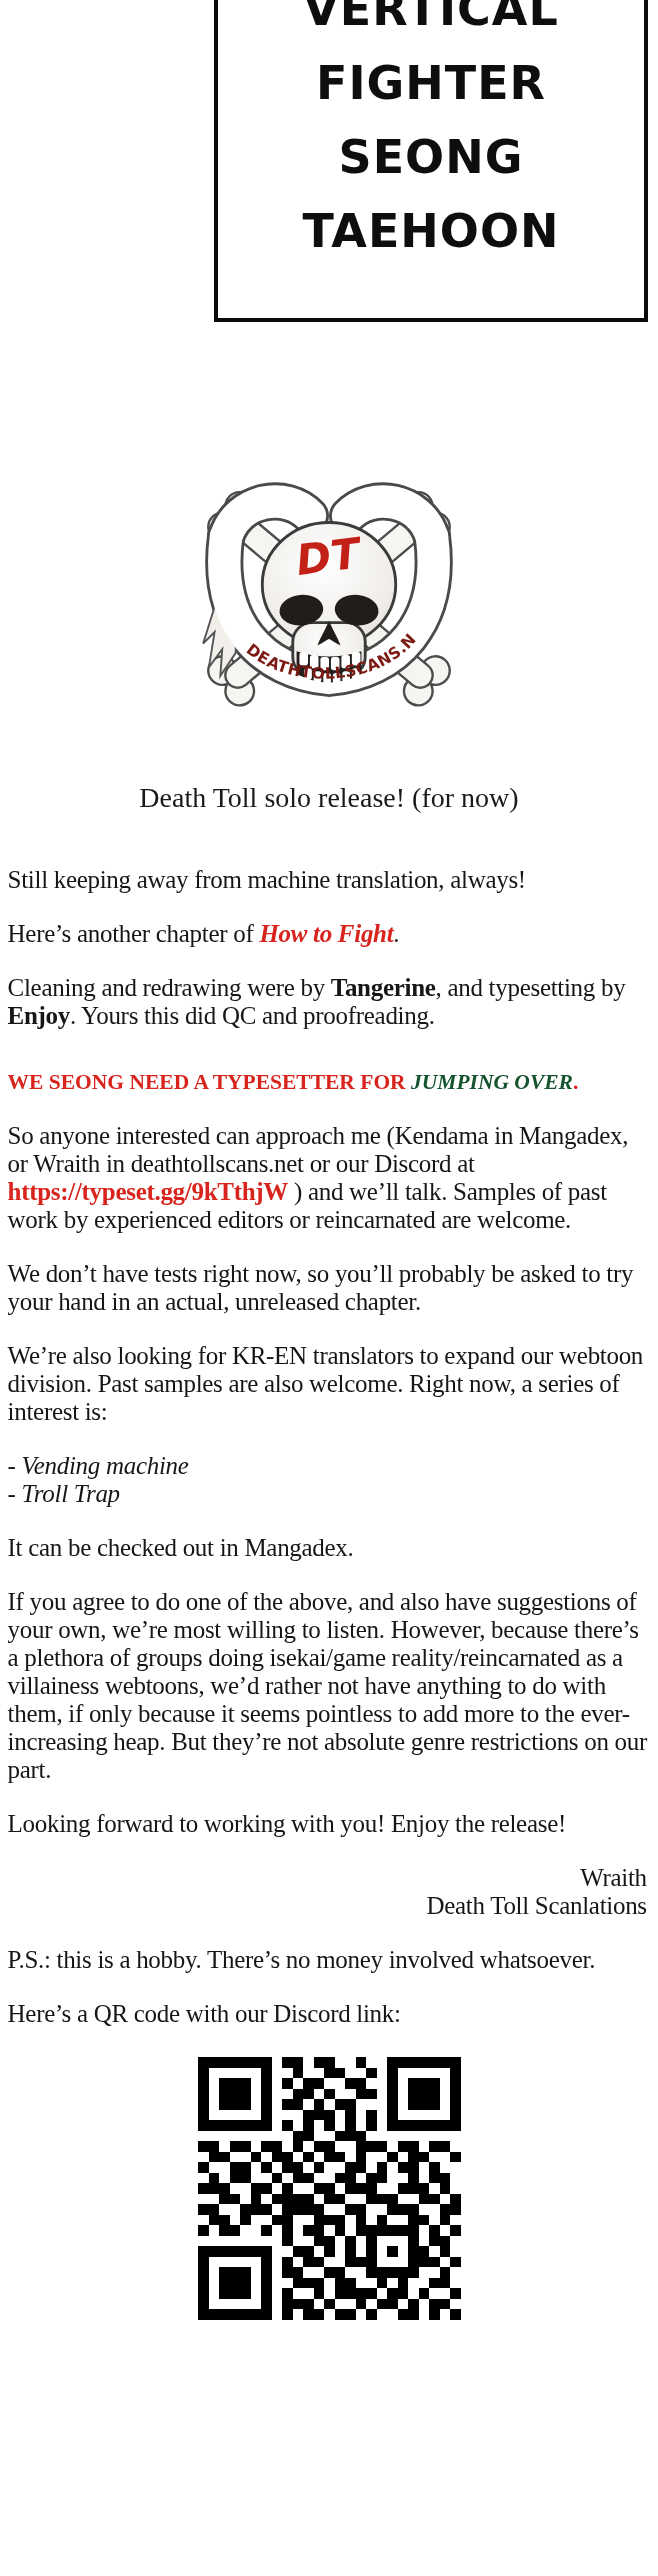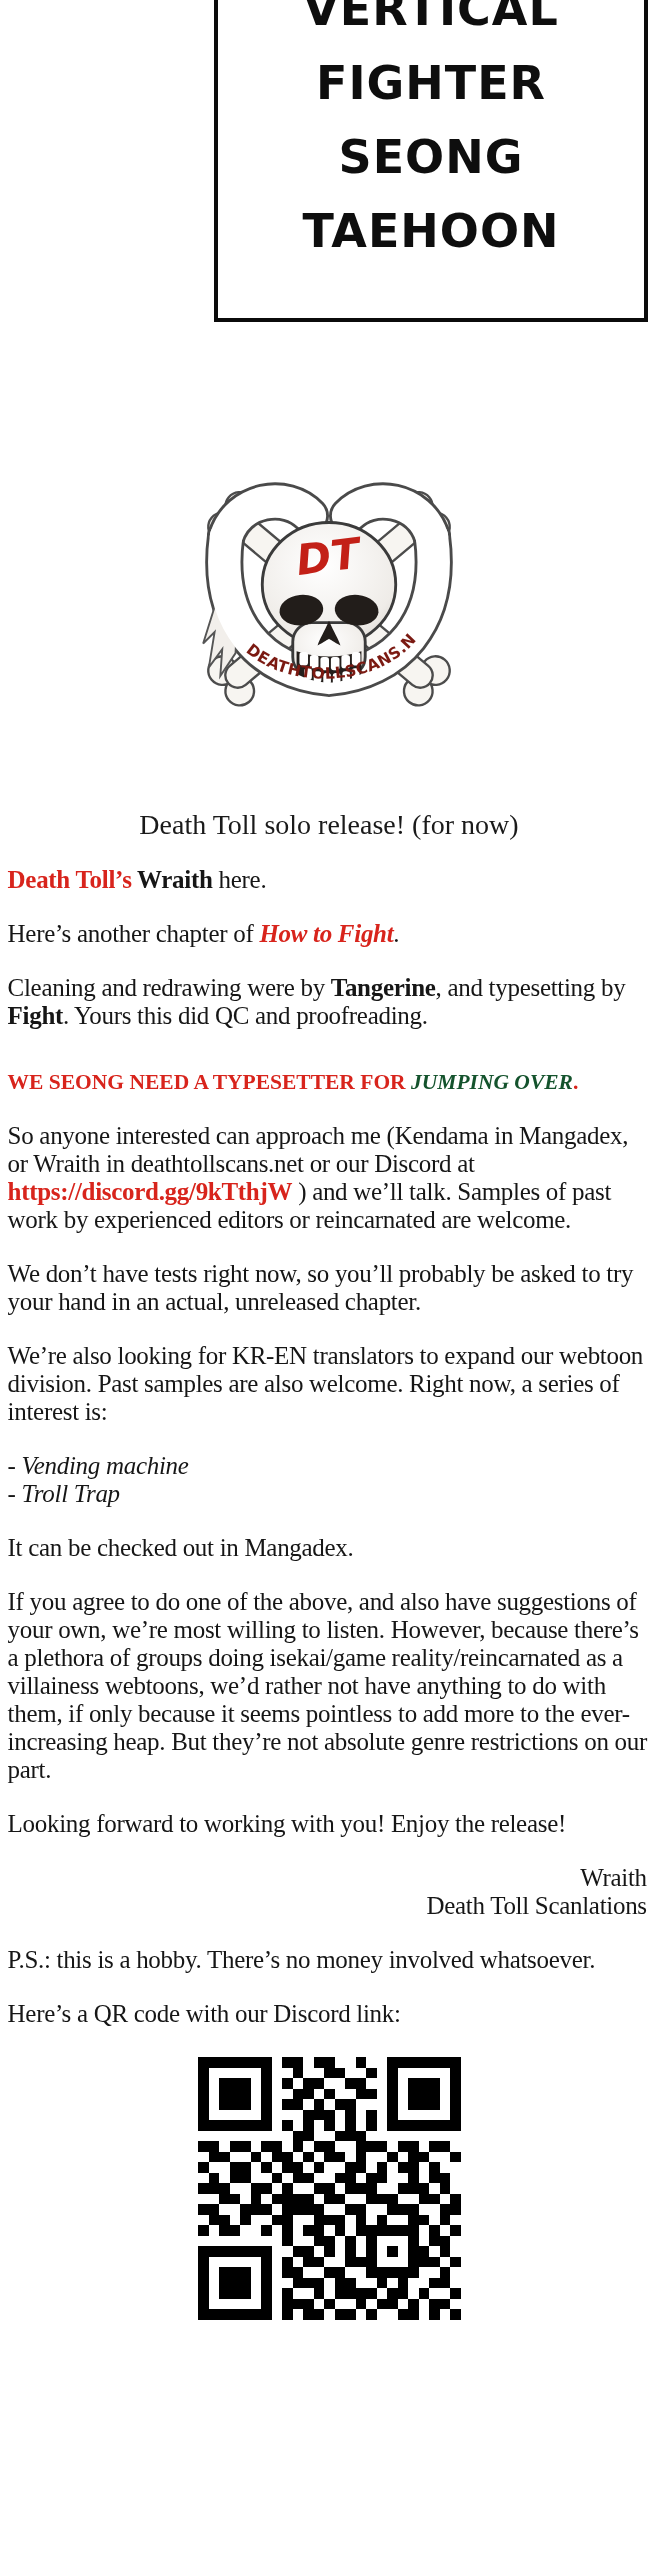--- a/index.html
+++ b/index.html
@@ -32,21 +32,21 @@
     letter-spacing: 1px;
     color: #0e0e0e;
     white-space: nowrap;
   }
 
   
   .logo-wrap { position: absolute; left: 186px; top: 470px; width: 286px; height: 267px; }
 
   
   .heading {
-    position: absolute; top: 809px; left: 0; width: 658px;
+    position: absolute; top: 782px; left: 0; width: 658px;
     text-align: center;
     font-size: 28px; line-height: 32px;
     color: #1a1a1a;
   }
 
   
   .body-text {
     position: absolute; top: 866px; left: 7.6px; width: 643px;
     font-size: 25px; line-height: 28px;
     letter-spacing: -0.3px;
@@ -155,31 +155,31 @@
       <text font-size="16.5" font-weight="bold" fill="#7b1a12" letter-spacing="0.5" font-family="DejaVu Sans, sans-serif">
         <textPath href="#bannerPath" startOffset="6">DEATHTOLLSCANS.NET</textPath>
       </text>
     </svg>
   </div>
 
   <div class="heading">Death Toll solo release! (for now)</div>
 
   <div class="body-text">
 
-
-    <p><span class="red">Death Toll’s</span><b> Wraith</b><span> here.</span></p>
+    <p><span>Still keeping away from machine translation, always!</span></p>
+
 
     <p><span>Here’s another chapter of </span><span class="red ital">How to Fight</span><span>.</span></p>
 
 
-    <p><span>Cleaning and redrawing were by </span><b>Tangerine</b><span>, and typeset­ting by </span><b>Fight</b><span>. Yours this did QC and proofreading.</span></p>
+    <p><span>Cleaning and redrawing were by </span><b>Tangerine</b><span>, and typeset­ting by </span><b>Enjoy</b><span>. Yours this did QC and proofreading.</span></p>
 
     <p class="caps-line gap-lg"><span class="red">WE SEONG NEED A TYPESETTER FOR </span><span class="blue">JUMPING OVER</span><span class="red">.</span></p>
 
-    <p><span>So anyone interested can approach me (Kendama in Man­gadex, or Wraith in deathtollscans.net or our Discord at </span><span class="red">https://discord.gg/9kTthjW</span><span> ) and we’ll talk. Samples of past work by experienced editors or reincarnated are wel­come.</span></p>
+    <p><span>So anyone interested can approach me (Kendama in Man­gadex, or Wraith in deathtollscans.net or our Discord at </span><span class="red">https://typeset.gg/9kTthjW</span><span> ) and we’ll talk. Samples of past work by experienced editors or reincarnated are wel­come.</span></p>
 
     <p><span>We don’t have tests right now, so you’ll probably be asked to try your hand in an actual, unreleased chapter.</span></p>
 
     <p><span>We’re also looking for KR-EN translators to expand our webtoon division. Past samples are also welcome. Right now, a series of interest is:</span></p>
 
     <p><span class="ital">- Vending machine</span><br><span class="ital">- Troll Trap</span></p>
 
     <p><span>It can be checked out in Mangadex.</span></p>
 
     <p><span>If you agree to do one of the above, and also have sugges­tions of your own, we’re most willing to listen. However, because there’s a plethora of groups doing isekai/game re­ality/reincarnated as a villainess webtoons, we’d rather not have anything to do with them, if only because it seems pointless to add more to the ever-increasing heap. But they’re not absolute genre restrictions on our part.</span></p>

